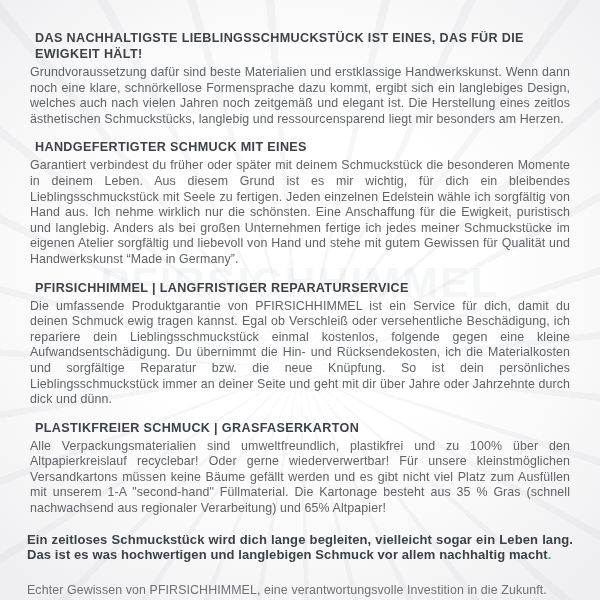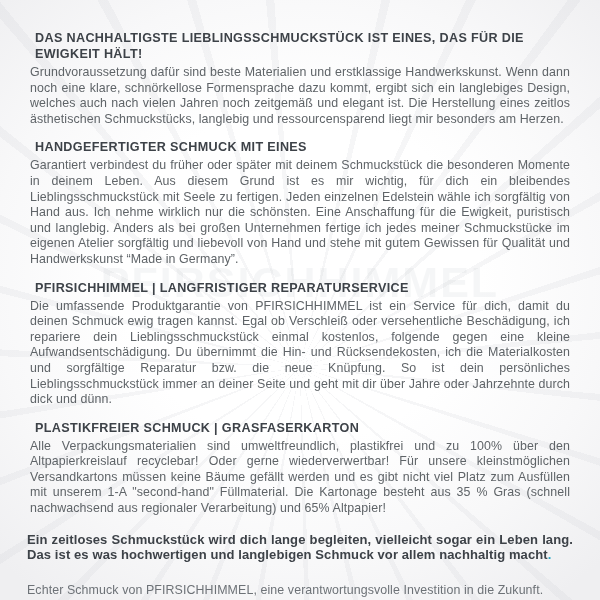--- a/index.html
+++ b/index.html
@@ -90,16 +90,16 @@
       <p>Die umfassende Produktgarantie von PFIRSICHHIMMEL ist ein Service für dich, damit du deinen Schmuck ewig tragen kannst. Egal ob Verschleiß oder versehentliche Beschädigung, ich repariere dein Lieblingsschmuckstück einmal kostenlos, folgende gegen eine kleine Aufwandsentschädigung. Du übernimmt die Hin- und Rücksendekosten, ich die Materialkosten und sorgfältige Reparatur bzw. die neue Knüpfung. So ist dein persönliches Lieblingsschmuckstück immer an deiner Seite und geht mit dir über Jahre oder Jahrzehnte durch dick und dünn.</p>
     </section>
 
     <section class="sec">
       <h2>PLASTIKFREIER SCHMUCK | GRASFASERKARTON</h2>
       <p>Alle Verpackungsmaterialien sind umweltfreundlich, plastikfrei und zu 100% über den Altpapierkreislauf recyclebar! Oder gerne wiederverwertbar! Für unsere kleinstmöglichen Versandkartons müssen keine Bäume gefällt werden und es gibt nicht viel Platz zum Ausfüllen mit unserem 1-A "second-hand" Füllmaterial. Die Kartonage besteht aus 35 % Gras (schnell nachwachsend aus regionaler Verarbeitung) und 65% Altpapier!</p>
     </section>
 
     <p class="closing"><span>Ein zeitloses Schmuckstück wird dich lange begleiten, vielleicht sogar ein Leben lang. Das ist es was hochwertigen und langlebigen Schmuck vor allem nachhaltig macht</span><span class="accent">.</span></p>
 
-    <p class="footer-note">Echter Schmuck von PFIRSICHHIMMEL, eine verantwortungsvolle Investition in die Zukunft.</p>
+    <p class="footer-note">Echter Gewissen von PFIRSICHHIMMEL, eine verantwortungsvolle Investition in die Zukunft.</p>
 
   </main>
 </div>
 
 </body></html>

